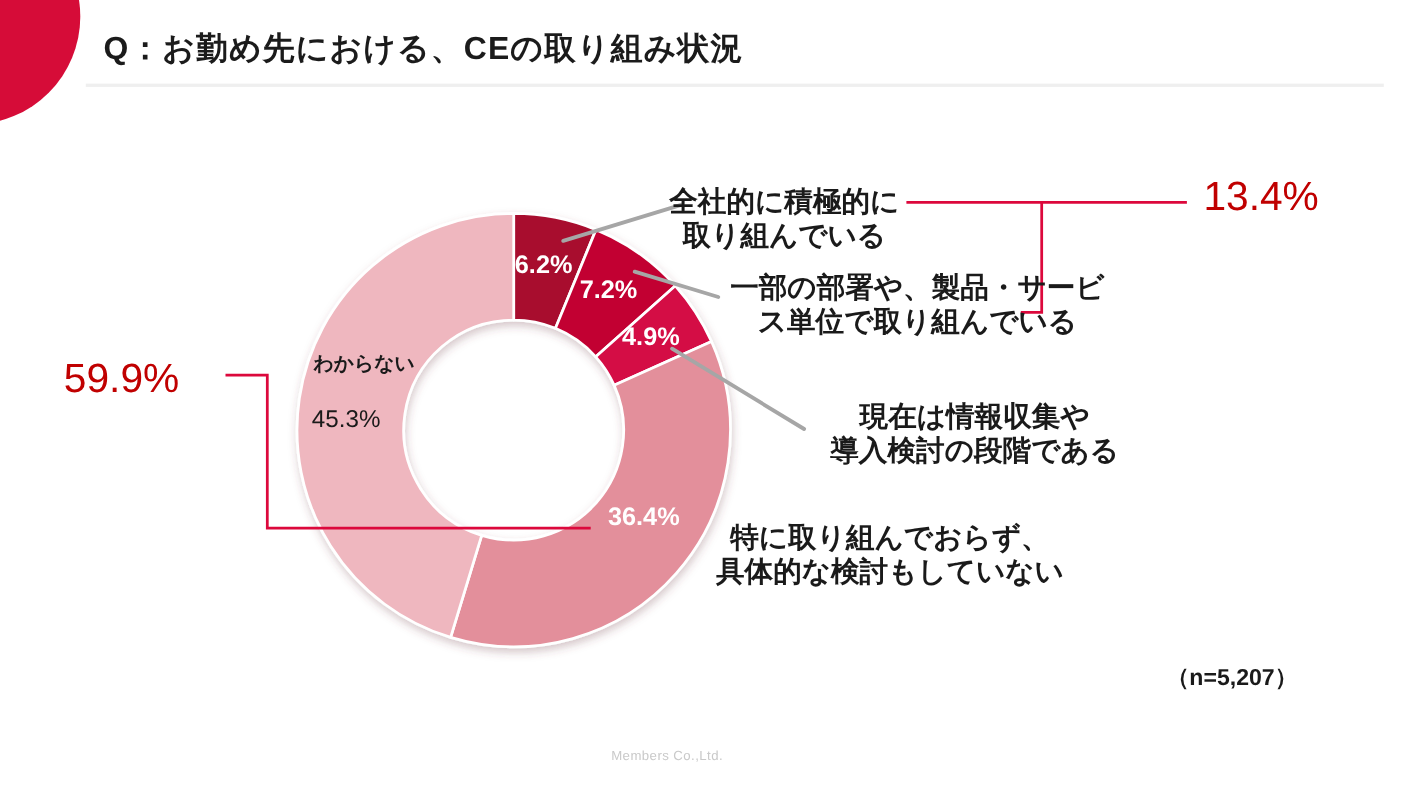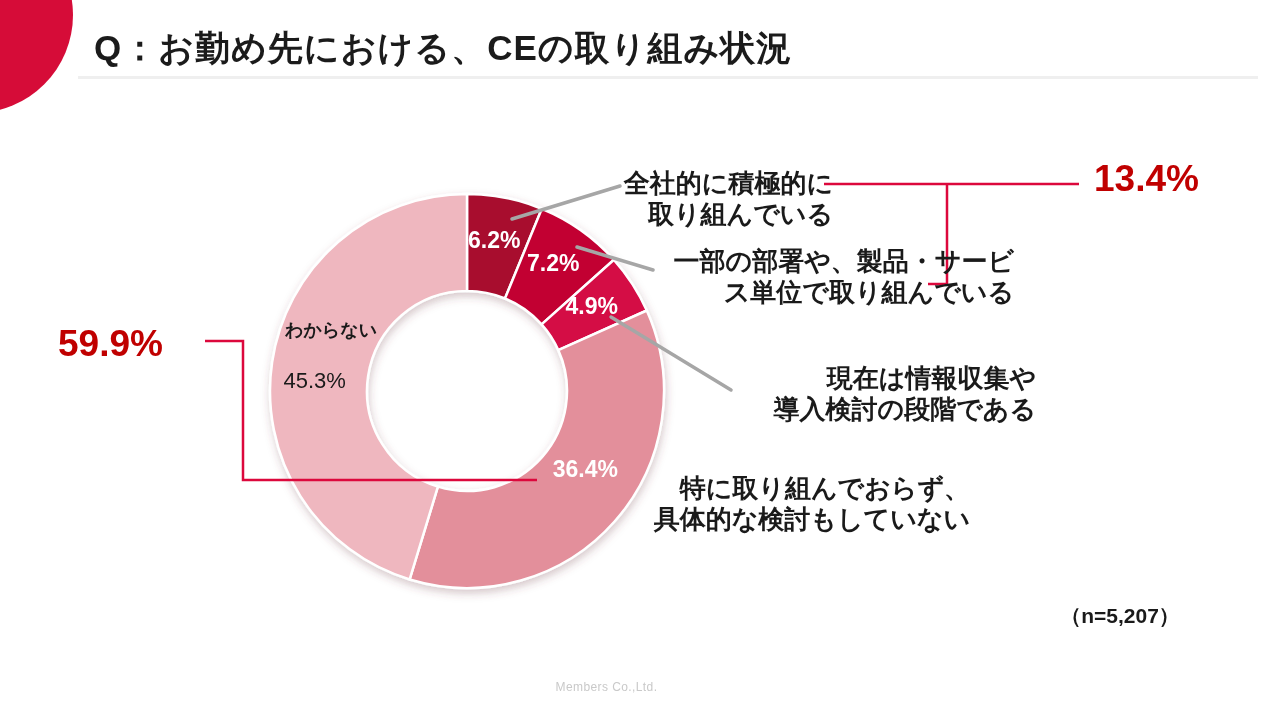--- a/index.html
+++ b/index.html
@@ -6,32 +6,32 @@
   body{
     width:1280px;height:720px;background:#ffffff;overflow:hidden;position:relative;
     font-family:"Liberation Sans","DejaVu Sans",sans-serif;
   }
   .corner{
     position:absolute;left:-123px;top:-83px;width:196px;height:196px;
     border-radius:50%;background:#D60C38;
   }
   .title{
     position:absolute;left:94px;top:25px;margin:0;
-    font-size:35px;font-weight:700;color:#1b1b1b;letter-spacing:1px;white-space:nowrap;
+    font-size:29px;font-weight:700;color:#1b1b1b;letter-spacing:1px;white-space:nowrap;
   }
   .divider{
     position:absolute;left:78px;top:76px;width:1180px;height:3px;background:#efefef;
   }
   #chart-svg{position:absolute;left:0;top:0;}
   .callout{
     position:absolute;color:#1a1a1a;font-weight:700;font-size:26px;line-height:31px;
-    text-align:right;white-space:pre-line;
+    text-align:center;white-space:pre-line;
   }
   .agg{
-    position:absolute;color:#C00000;font-weight:700;font-size:37px;line-height:1;
+    position:absolute;color:#C00000;font-weight:400;font-size:37px;line-height:1;
     white-space:nowrap;
   }
   .unknown-label{
     position:absolute;left:285px;top:318px;font-size:18px;font-weight:700;color:#1a1a1a;
     white-space:nowrap;
   }
   .co-company{left:593px;top:168px;width:240px;}
   .co-partial{left:654px;top:246px;width:360px;}
   .co-considering{left:736px;top:363px;width:300px;}
   .co-none{left:648px;top:473px;width:322px;}

